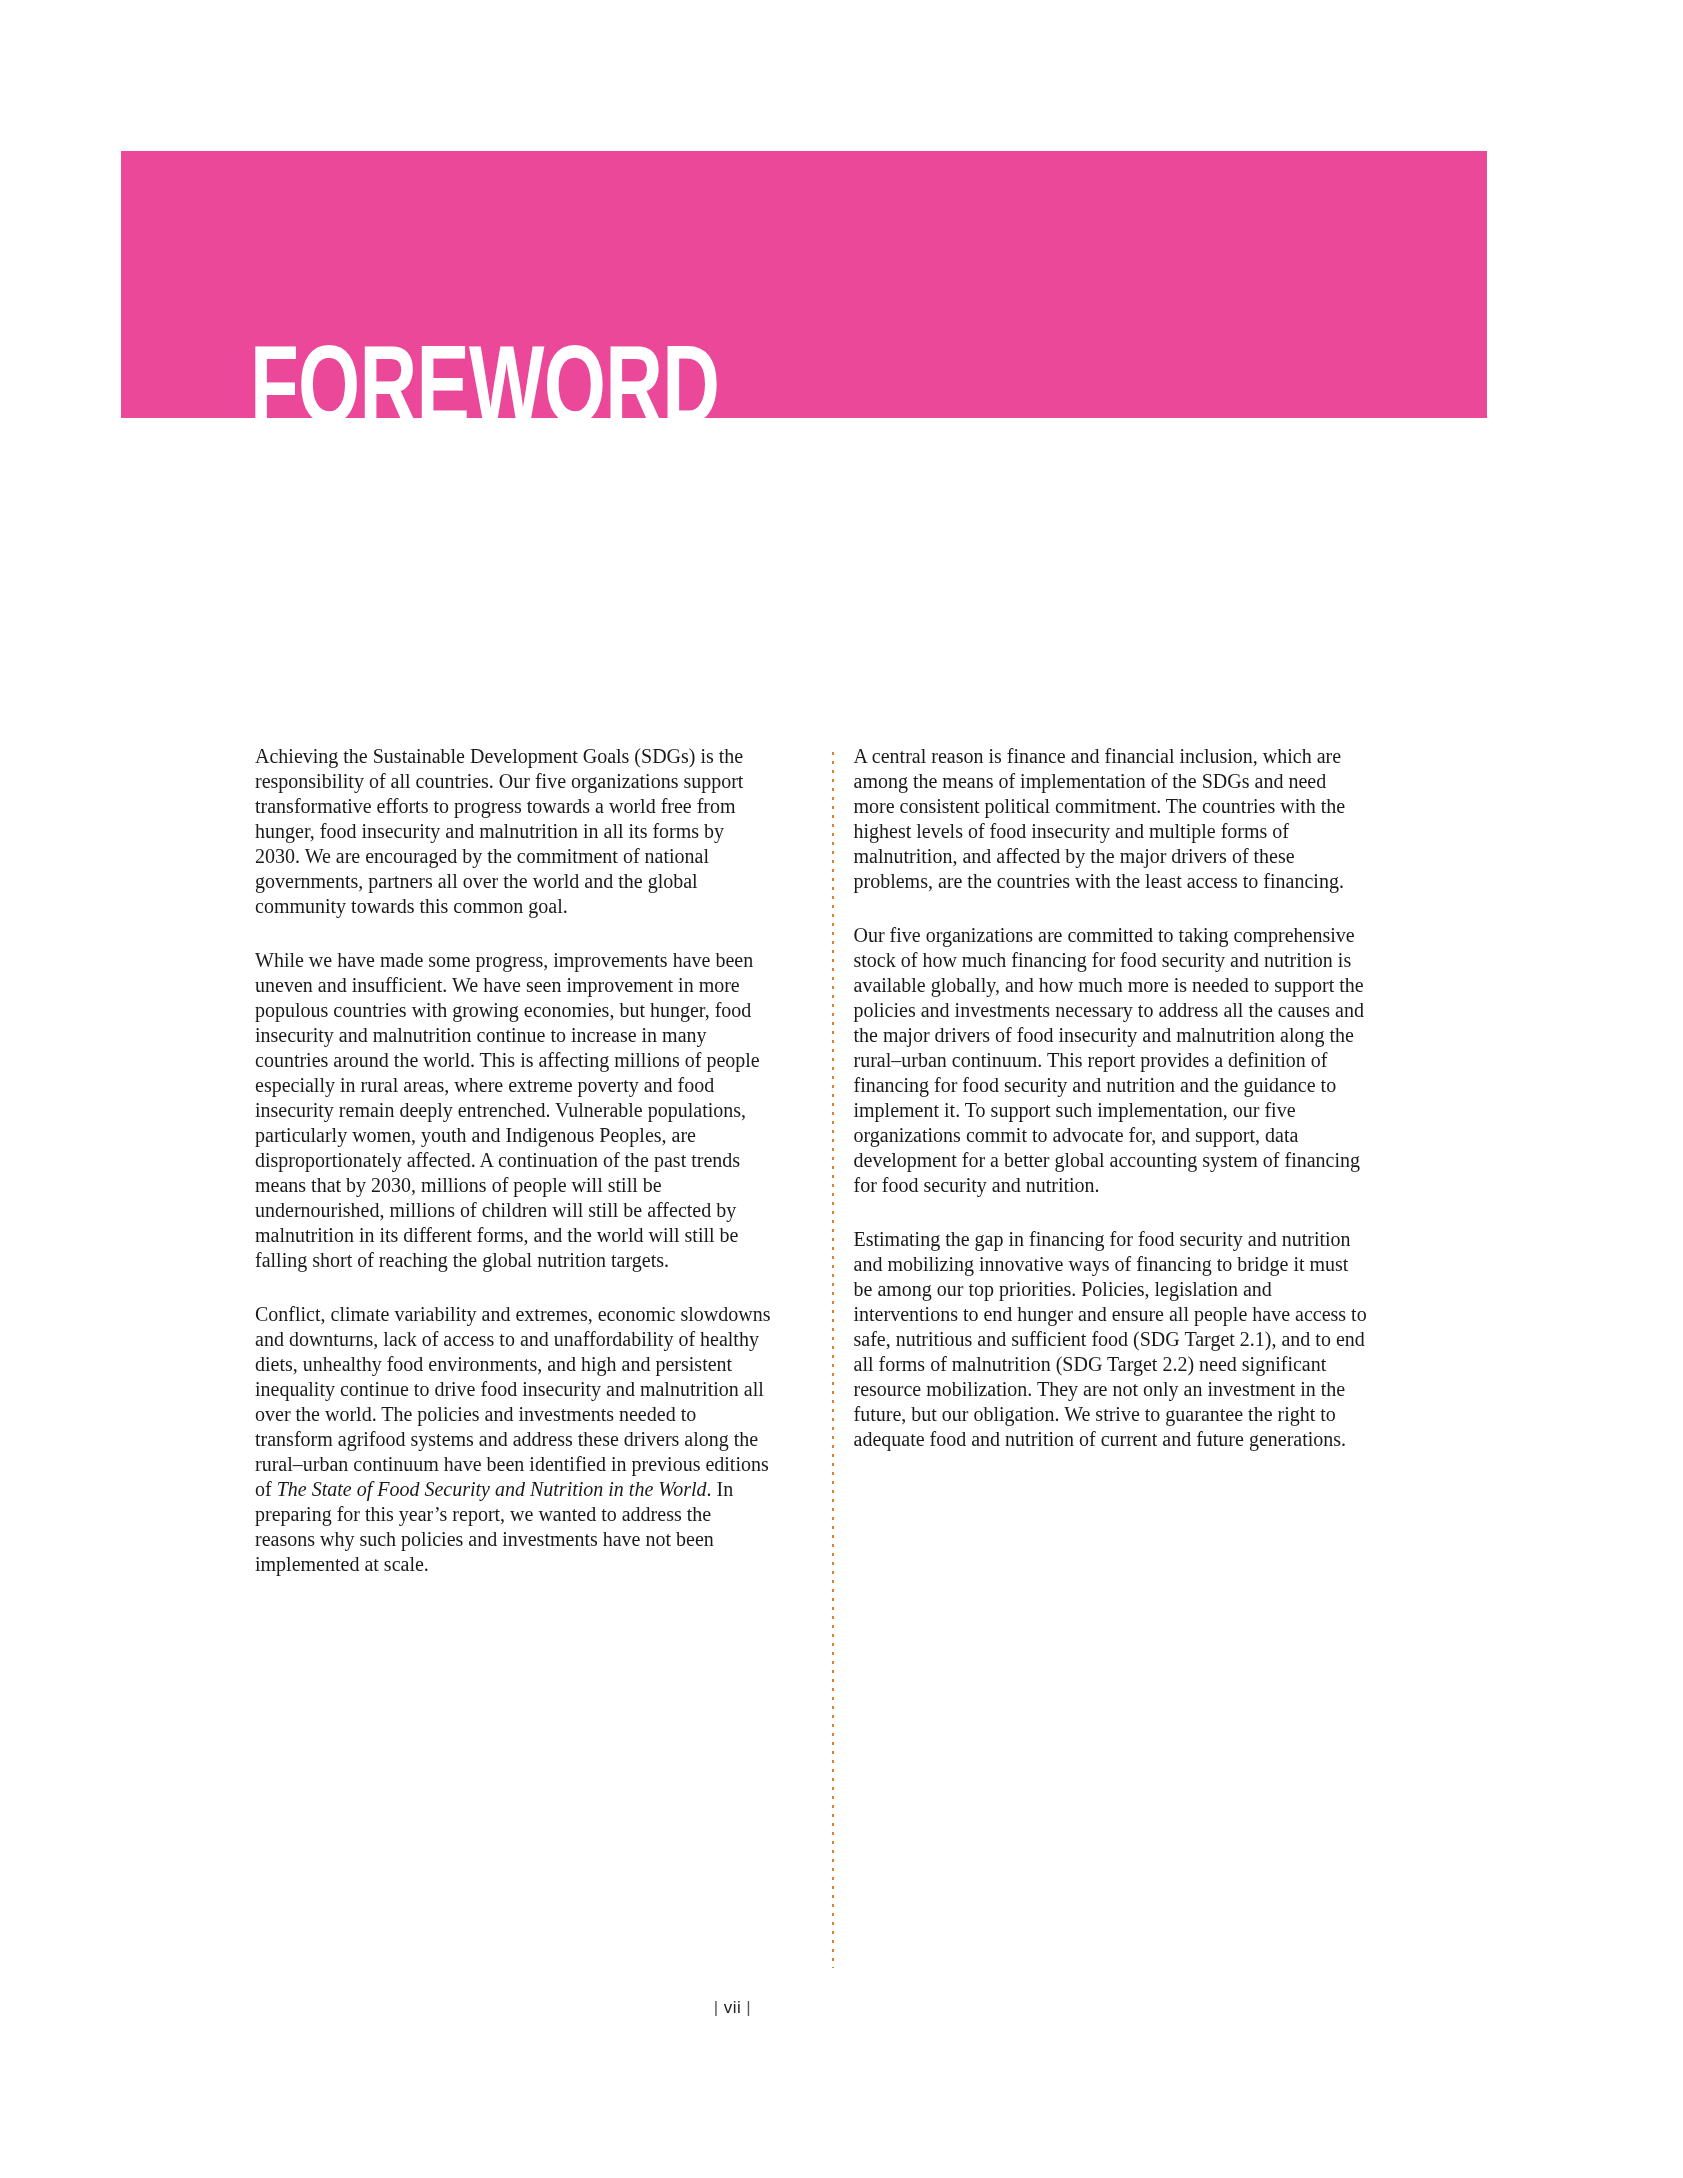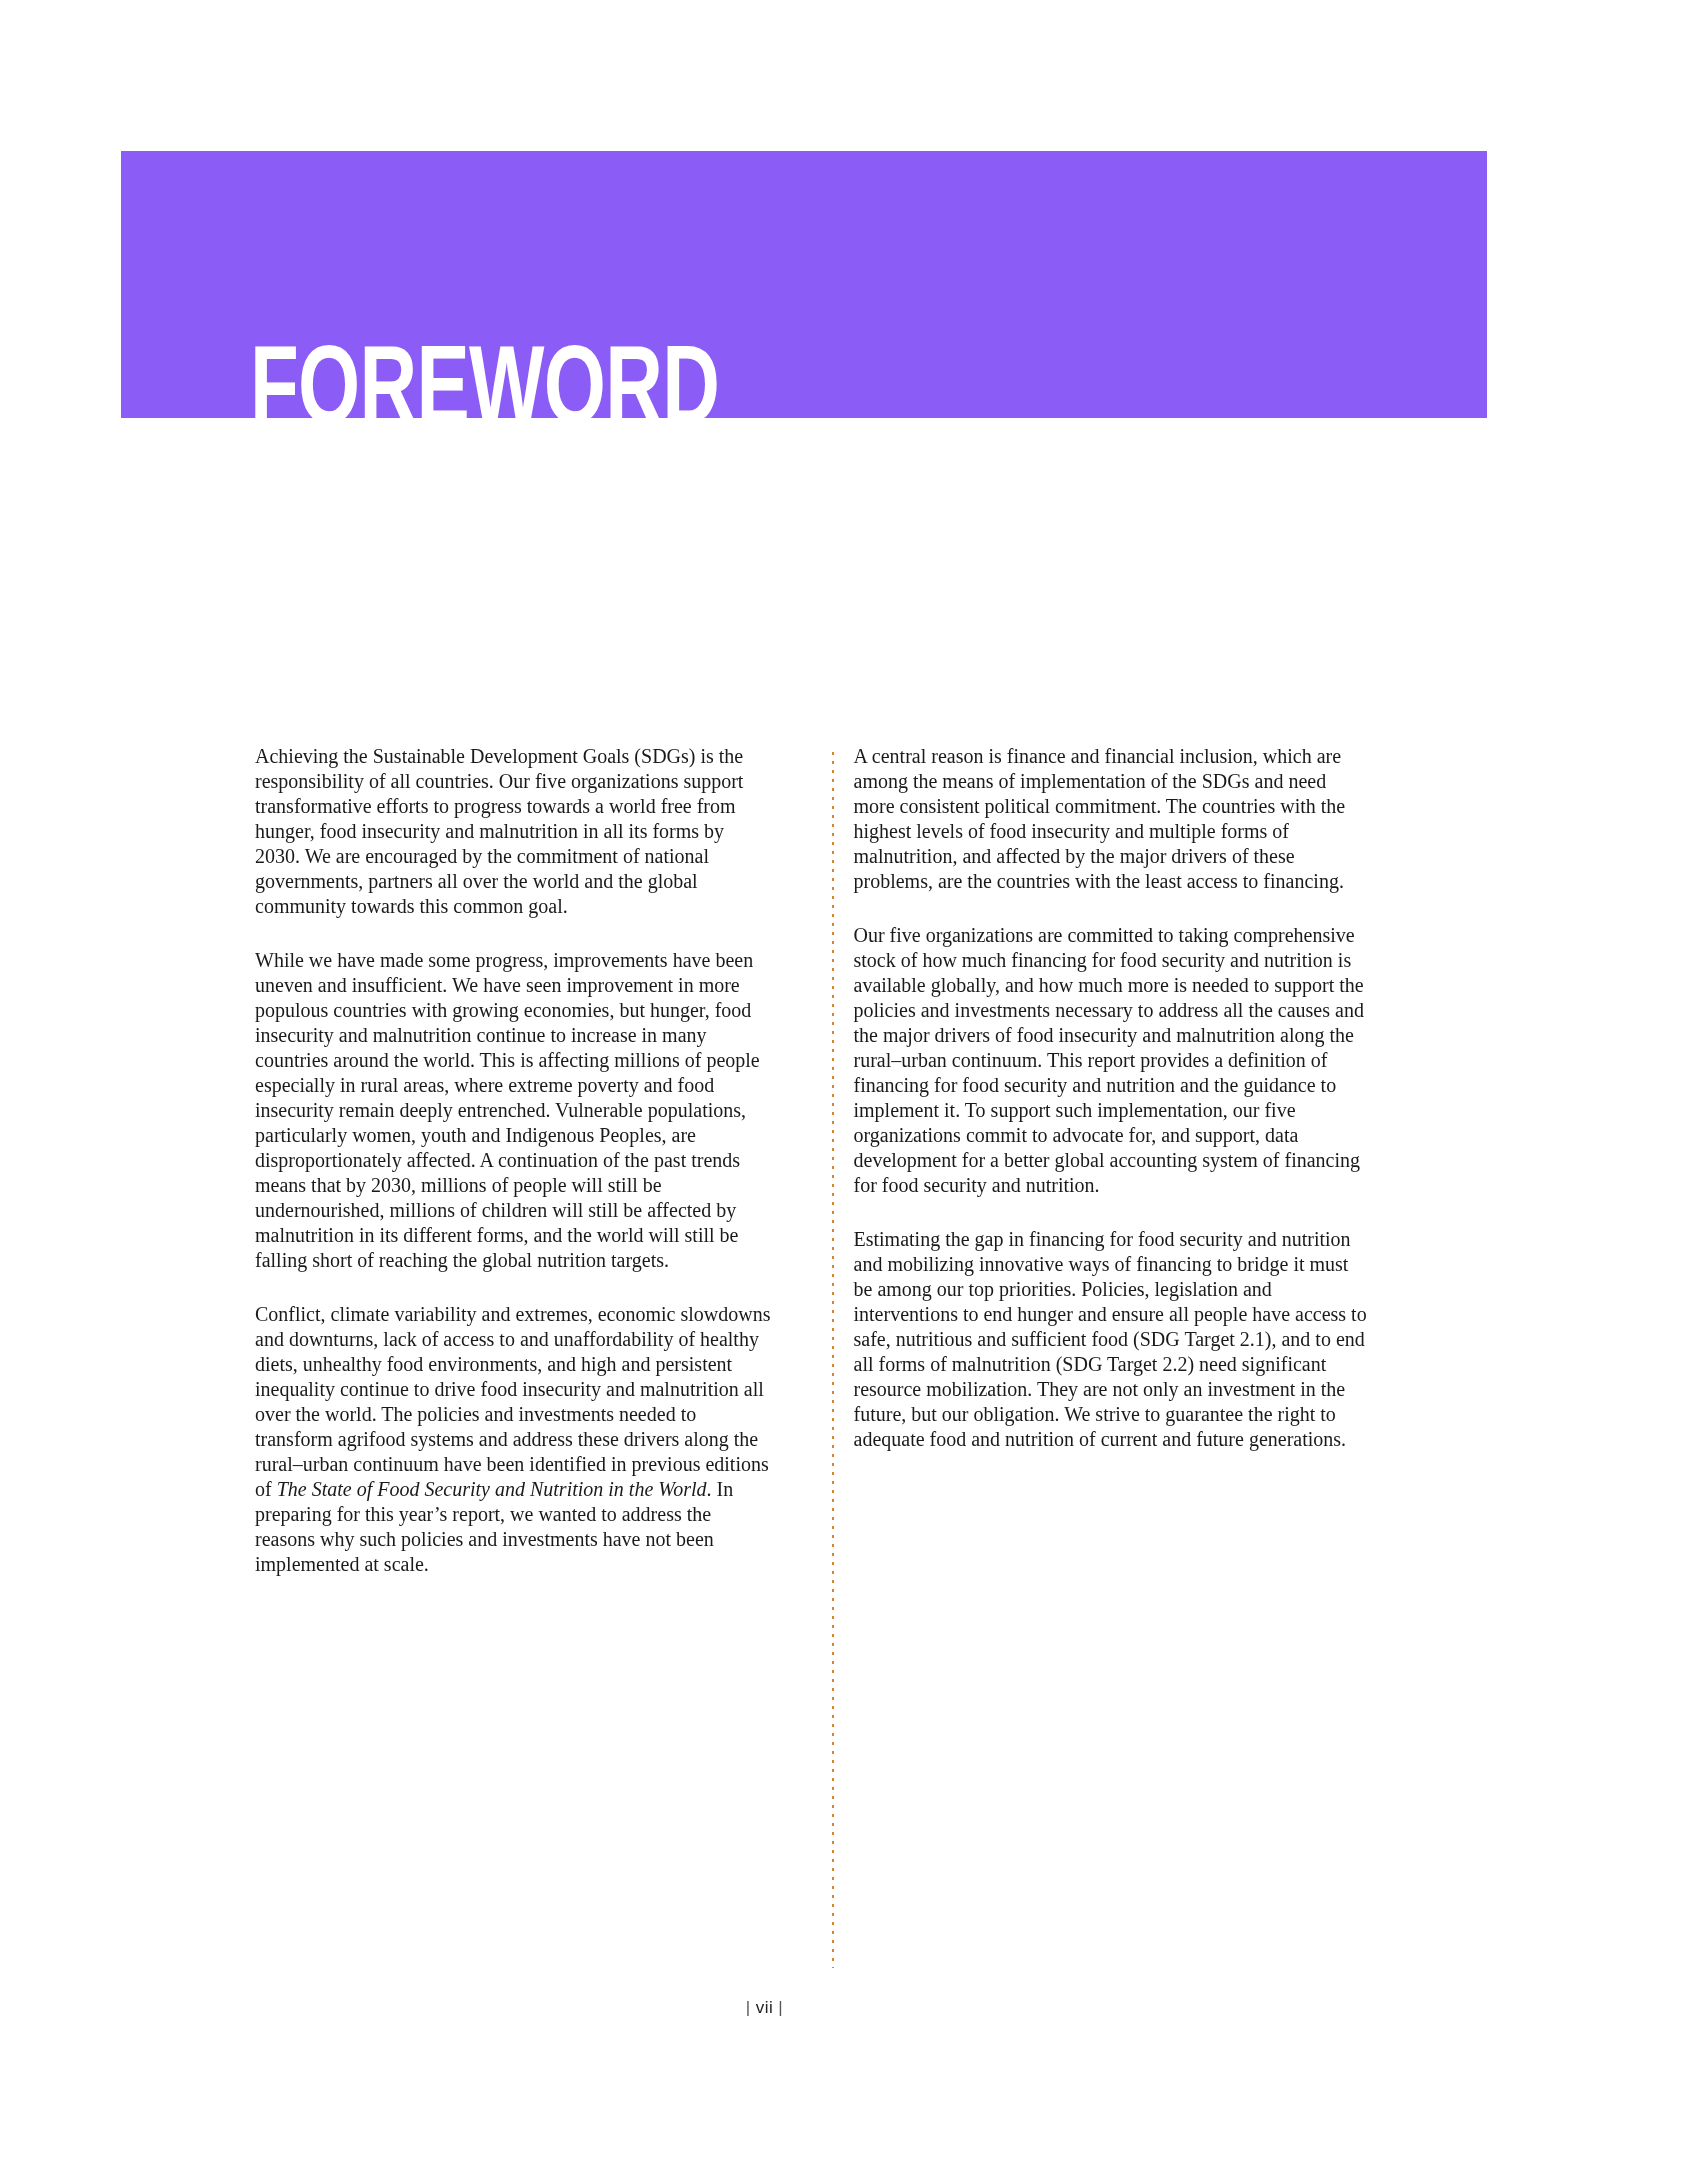--- a/index.html
+++ b/index.html
@@ -20,21 +20,21 @@
     inset: 0;
   }
 
   
   .banner {
     position: absolute;
     left: 121px;
     top: 151px;
     width: 1366px;
     height: 267px;
-    background: #8b5cf6;
+    background: #ec4899;
     overflow: hidden;
   }
   .banner-title {
     position: absolute;
     left: 129px;
     bottom: -18px;
     margin: 0;
     color: #ffffff;
     font-family: "Liberation Sans", sans-serif;
     font-weight: bold;
@@ -100,21 +100,20 @@
   .footer {
     position: absolute;
     left: 0;
     top: 1998px;
     width: 1465px;
     text-align: center;
     font-family: "Liberation Sans", sans-serif;
     font-size: 17px;
     color: #222222;
     letter-spacing: 0.5px;
-    padding-left: 32px;
   }
   .footer .rule {
     color: #555555;
     padding: 0 5px;
   }
 </style>
 </head>
 <body>
 
 <div class="page">

